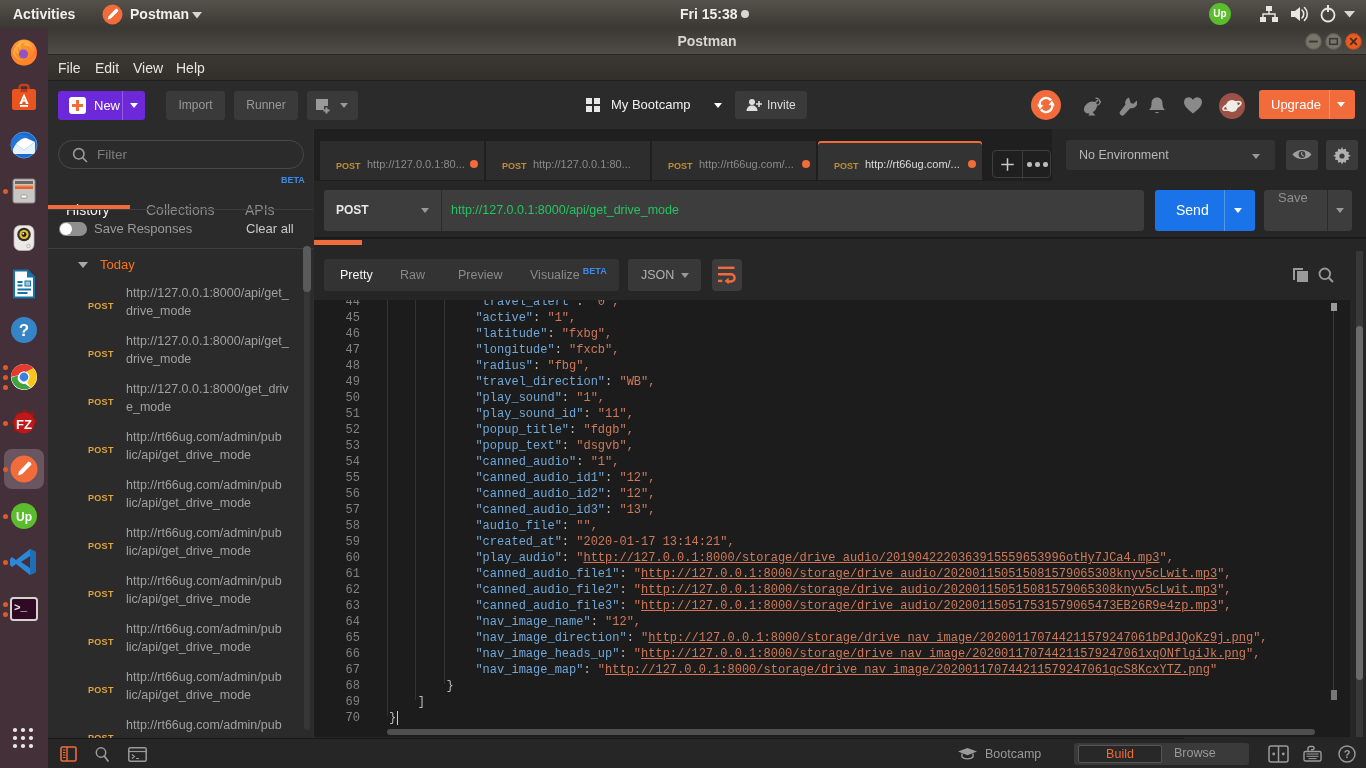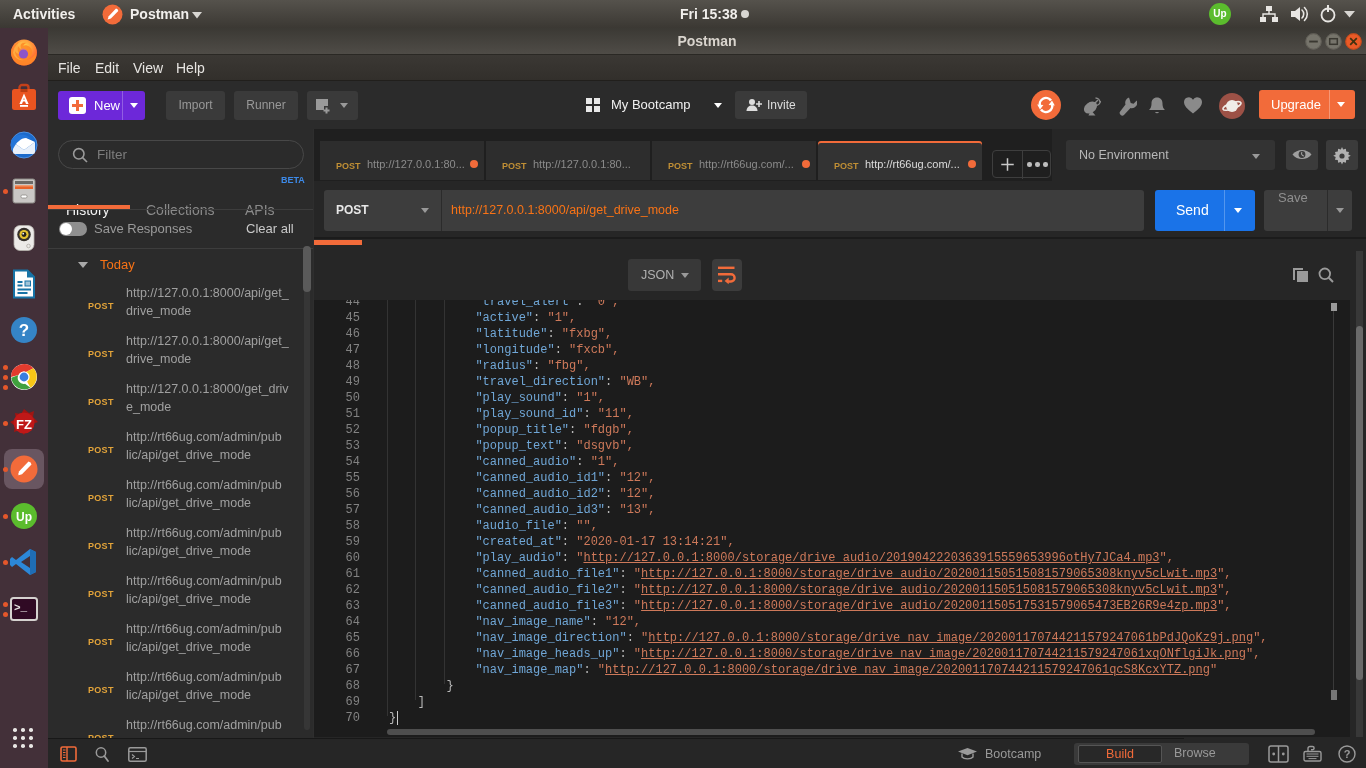--- a/index.html
+++ b/index.html
@@ -108,21 +108,21 @@
 #envbox .lbl { position:absolute; left:13px; top:8px; font-size:12.5px; color:#b8b8b8; }
 #envbox .car { position:absolute; left:186px; top:14px; }
 #eyebox { position:absolute; left:972px; top:11px; width:32px; height:30px; background:#3b3b3b; border-radius:3px; }
 #gearbox { position:absolute; left:1012px; top:11px; width:32px; height:30px; background:#3b3b3b; border-radius:3px; }
 
 #urlrow { position:absolute; left:0; top:55px; width:1052px; height:54px; background:#262626; }
 #urlfield { position:absolute; left:10px; top:6px; width:820px; height:41px; background:#3d3d3d; border-radius:3px; }
 #urlfield .mth { position:absolute; left:12px; top:13px; font-size:12px; font-weight:bold; color:#e8e8e8; }
 #urlfield .mcar { position:absolute; left:97px; top:18px; }
 #urlfield .sep { position:absolute; left:117px; top:0; width:1px; height:41px; background:#2b2b2b; }
-#urlfield .url { position:absolute; left:127px; top:13px; font-size:12.5px; color:#f97316; }
+#urlfield .url { position:absolute; left:127px; top:13px; font-size:12.5px; color:#22c55e; }
 #send { position:absolute; left:841px; top:6px; width:100px; height:41px; background:#1a73e8; border-radius:3px; }
 #send .lbl { position:absolute; left:21px; top:12px; font-size:14px; color:#fff; }
 #send .sep { position:absolute; left:69px; top:0; width:1px; height:41px; background:rgba(255,255,255,0.25); }
 #send .car { position:absolute; left:79px; top:18px; }
 #save { position:absolute; left:950px; top:6px; width:88px; height:41px; background:#3d3d3d; border-radius:3px; }
 #save .lbl { position:absolute; left:14px; top:0; font-size:13px; color:#8f8f8f;text-align:center; }
 #save .sep { position:absolute; left:63px; top:0; width:1px; height:41px; background:#2b2b2b; }
 #save .car { position:absolute; left:72px; top:18px; }
 
 #req-div { position:absolute; left:0; top:108px; width:1052px; height:2px; background:#1b1b1b; }
@@ -547,20 +547,26 @@
         </div>
     <div id="save">
           <span class="lbl">Save</span>
           <span class="sep"></span>
           <span class="car caret gray"></span>
         </div>
   </div>
   <div id="req-div"></div>
   <div id="orange-bar"></div>
 
+  <div id="rt-group">
+    <span class="rt" id="rt-pretty" style="left:16px">Pretty</span>
+    <span class="rt" style="left:76px">Raw</span>
+    <span class="rt" style="left:134px">Preview</span>
+    <span class="rt" style="left:206px">Visualize<span class="beta">BETA</span></span>
+  </div>
   <div id="json-dd">
         <span class="lbl">JSON</span>
         <span class="car caret gray"></span>
       </div>
   <div id="wrapbtn">
         <svg style="position:absolute;left:6px;top:7px" width="20" height="19" viewBox="0 0 20 19">
           <path d="M0 1.8 H16.5" stroke="#f26b3a" stroke-width="2.4"></path>
           <path d="M0 8.3 H13 a3.6 3.6 0 0 1 0 7.2 H10" stroke="#f26b3a" stroke-width="2.4" fill="none"></path>
           <path d="M10.7 11.6 L6.6 14.9 L10.7 18.2 z" fill="#f26b3a"></path>
           <path d="M0 14.9 H4.2" stroke="#f26b3a" stroke-width="2.4"></path>

